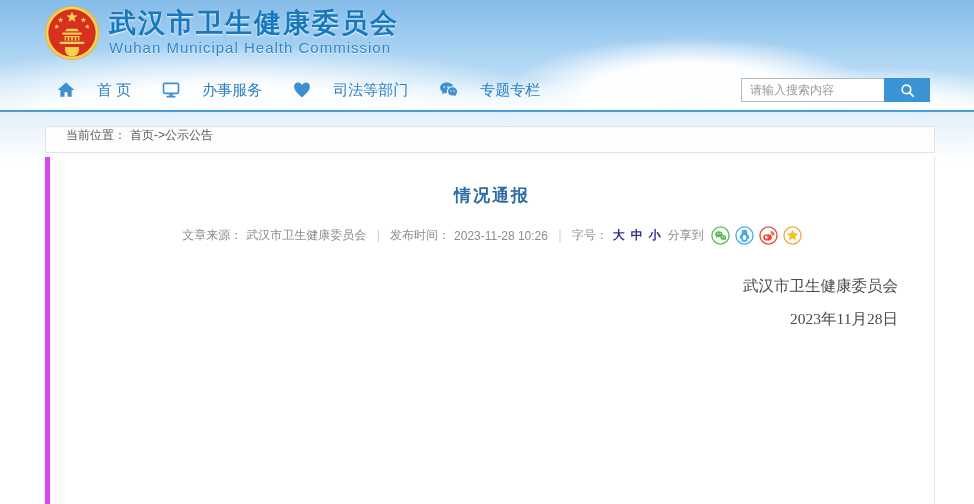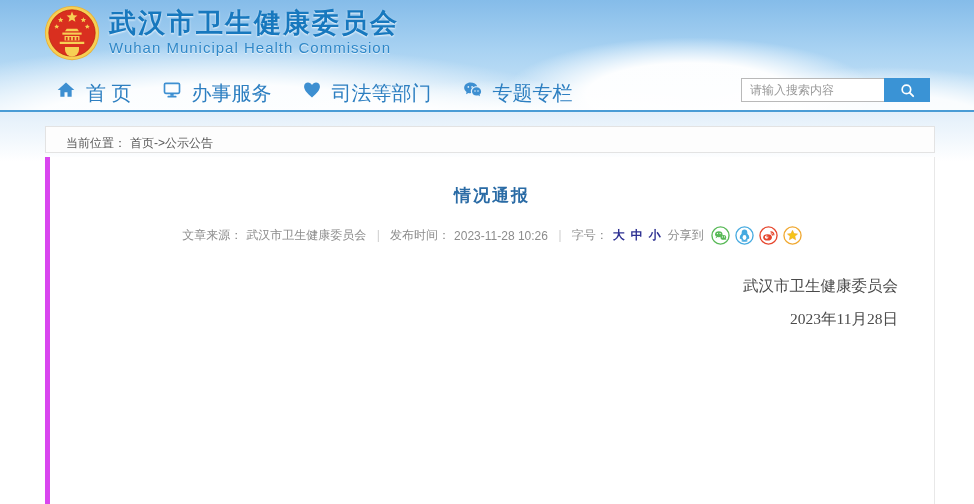--- a/index.html
+++ b/index.html
@@ -33,41 +33,41 @@
     font-size:27px;font-weight:bold;color:#1778be;letter-spacing:2px;line-height:30px;
     text-shadow:0 1px 2px rgba(255,255,255,.9);
   }
   .site-sub{
     font-size:15px;color:#2e87c8;letter-spacing:1px;line-height:20px;
     text-shadow:0 1px 1px rgba(255,255,255,.8);
   }
 
   
   .navbar{position:absolute;left:56px;top:80px;display:flex;align-items:center;gap:30px;}
-  .nav-item{display:flex;align-items:flex-start;gap:10px;color:#2d7fc1;font-size:20px;cursor:pointer;white-space:nowrap;}
+  .nav-item{display:flex;align-items:flex-end;gap:21px;color:#2d7fc1;font-size:15px;cursor:pointer;white-space:nowrap;}
   .nav-item svg{display:block;}
 
   
   .search-box{position:absolute;top:78px;right:44px;display:flex;align-items:center;}
   .search-input{
     width:126px;height:22px;border:1px solid #b9b9b9;border-right:none;background:#fff;
     padding:0 8px;font-size:12px;color:#b91c1c;outline:none;
     font-family:"Liberation Sans","DejaVu Sans",sans-serif;
   }
   .search-input::placeholder{color:#999;}
   .search-btn{
     width:46px;height:24px;background:#3a93d5;border:none;cursor:pointer;
     display:flex;align-items:center;justify-content:center;padding:0;
   }
 
   
   .breadcrumb{
     position:absolute;top:126px;left:45px;width:890px;height:27px;box-sizing:border-box;
     background:#fdfdfd;border:1px solid #e3e3e3;
-    display:flex;align-items:flex-end;padding-left:20px;
+    display:flex;align-items:flex-start;padding-left:20px;
     font-size:12px;color:#595959;
   }
   .breadcrumb .crumb-path{cursor:pointer;margin-left:4px;}
 
   
   .main{
     position:absolute;top:157px;left:45px;width:890px;height:347px;box-sizing:border-box;
     background:#ffffff;border-left:5px solid #d946ef;border-right:1px solid #e8e8e8;
   }
   .article-title{

